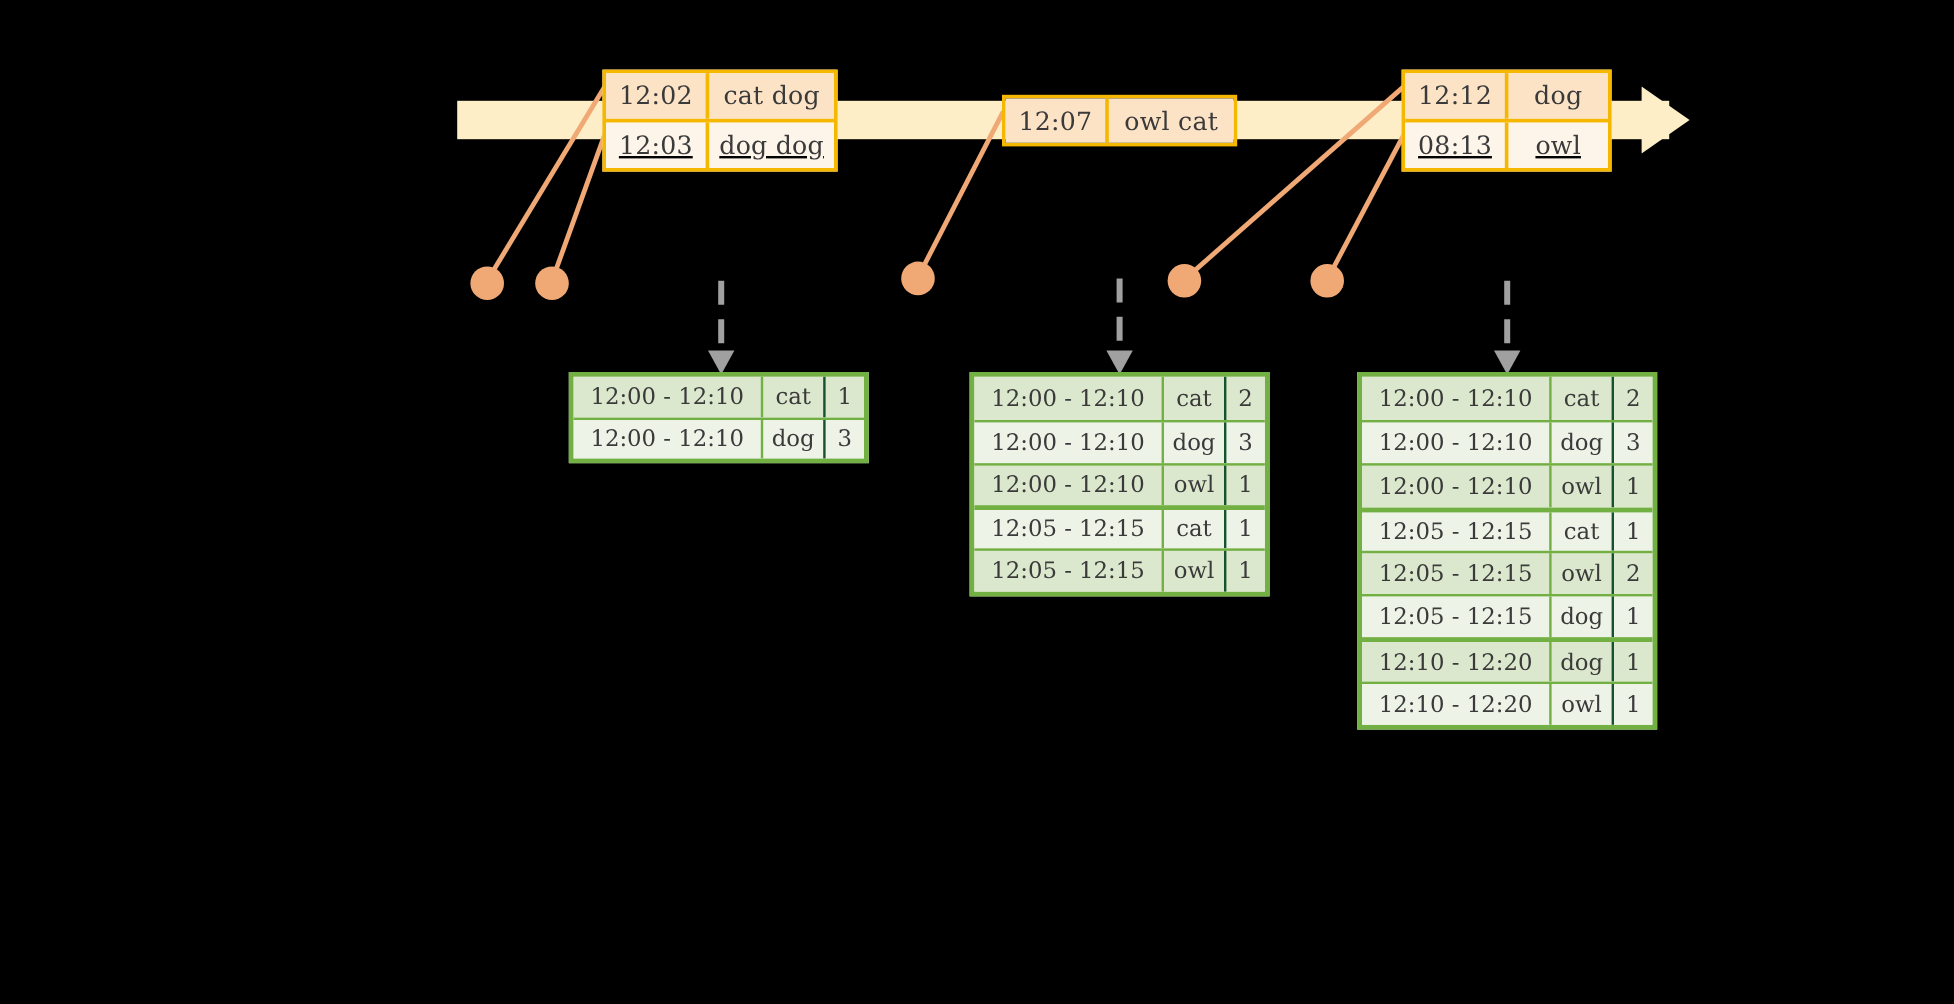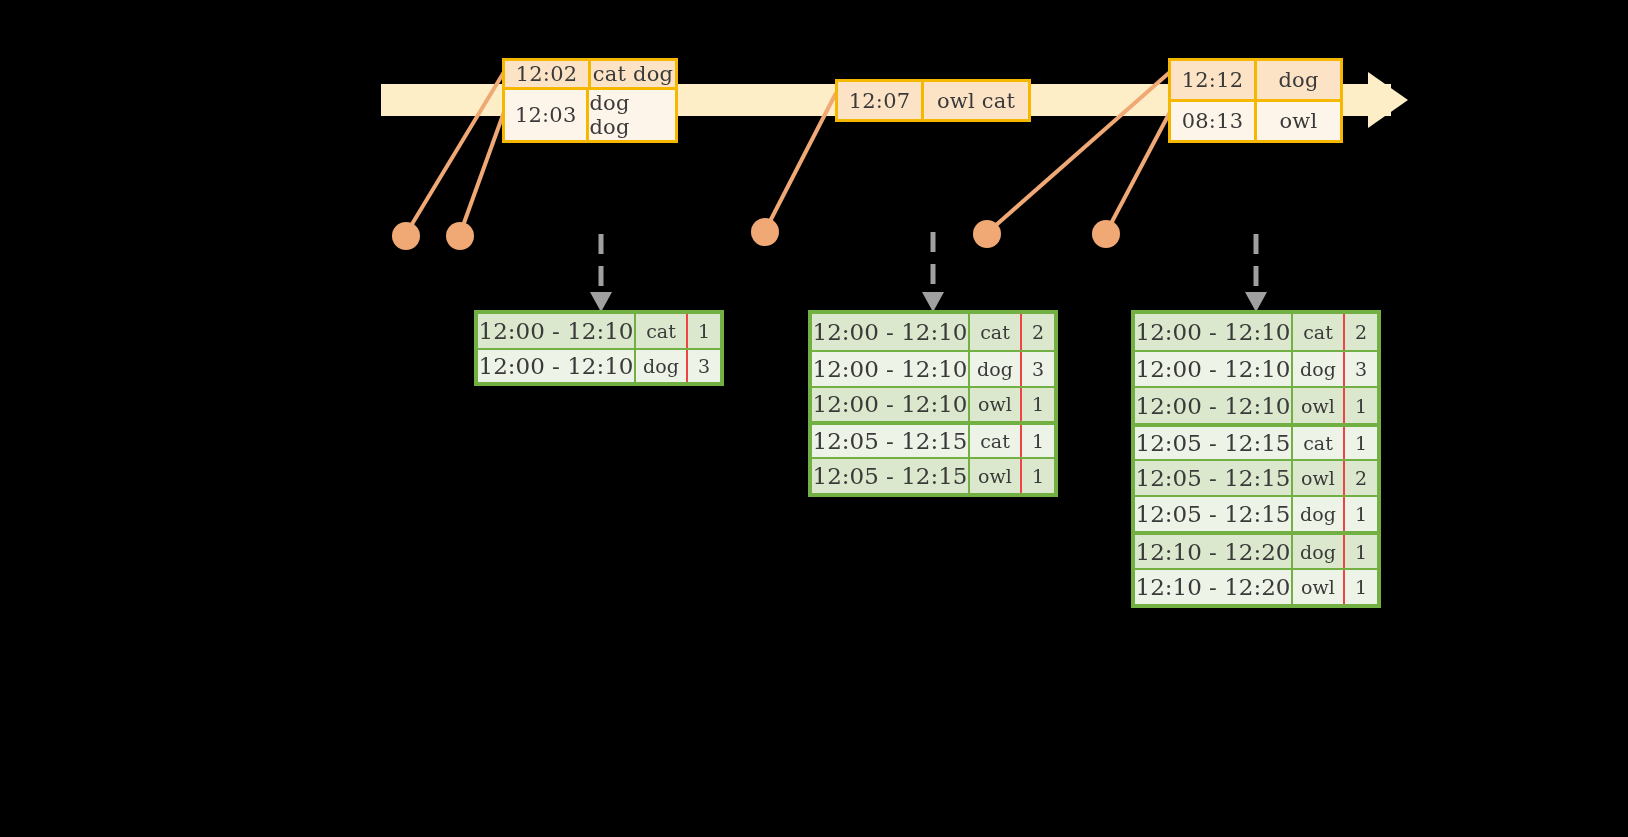--- a/index.html
+++ b/index.html
@@ -30,21 +30,21 @@
     display: flex;
     flex-direction: column;
   }
   .event-row {
     display: flex;
     flex-direction: row;
     flex: 1 1 auto;
   }
   .event-row.shade   { background: #fce3c6; }
   .event-row.plain   { background: #fdf4ea; }
-  .event-row + .event-row { border-top: 3px solid #f5b700; }
+  .event-row + .event-row { border-top: 3px solid #f5b700; text-decoration: underline; }
   .ev-time {
     width: 86px;
     display: flex;
     align-items: center;
     justify-content: center;
     font-size: 21px;
     color: #3a3a3a;
     border-right: 3px solid #f5b700;
     letter-spacing: .2px;
   }
@@ -70,28 +70,28 @@
     display: flex;
     flex-direction: row;
     height: 37px;
   }
   .res-row.shade { background: #dce8cd; }
   .res-row.plain { background: #eef3e8; }
   .res-row + .res-row { border-top: 2px solid #72b043; }
   .res-row.group-sep { border-top: 4px solid #72b043; }
   .r-win {
     display: flex; align-items: center; justify-content: center;
-    font-size: 23px; color: #3a3a3a;
+    font-size: 19px; color: #3a3a3a;
     border-right: 2px solid #72b043;
     white-space: nowrap;
   }
   .r-key {
     display: flex; align-items: center; justify-content: center;
     font-size: 19px; color: #3a3a3a;
-    border-right: 2px solid #ef4444;
+    border-right: 2px solid #14532d;
   }
   .r-cnt {
     display: flex; align-items: center; justify-content: center;
     font-size: 19px; color: #3a3a3a;
   }
 </style>
 </head>
 <body>
 
 <div id="canvas">
@@ -121,21 +121,21 @@
     <g>
       <line x1="933" y1="232" x2="933" y2="292" stroke="#a0a0a0" stroke-width="5" stroke-dasharray="20,12"></line>
       <polygon points="922,292 944,292 933,312" fill="#a0a0a0"></polygon>
     </g>
     <g>
       <line x1="1256" y1="234" x2="1256" y2="292" stroke="#a0a0a0" stroke-width="5" stroke-dasharray="20,12"></line>
       <polygon points="1245,292 1267,292 1256,312" fill="#a0a0a0"></polygon>
     </g>
   </svg>
 
-  <div class="event-box" style="left:502px; top:58px; width:176px; height:85px;">
+  <div class="event-box" style="left:502px; top:58px; width:196px; height:85px;">
     <div class="event-row shade">
       <div class="ev-time">12:02</div>
       <div class="ev-val">cat dog</div>
     </div>
     <div class="event-row plain">
       <div class="ev-time">12:03</div>
       <div class="ev-val">dog dog</div>
     </div>
   </div>
 

